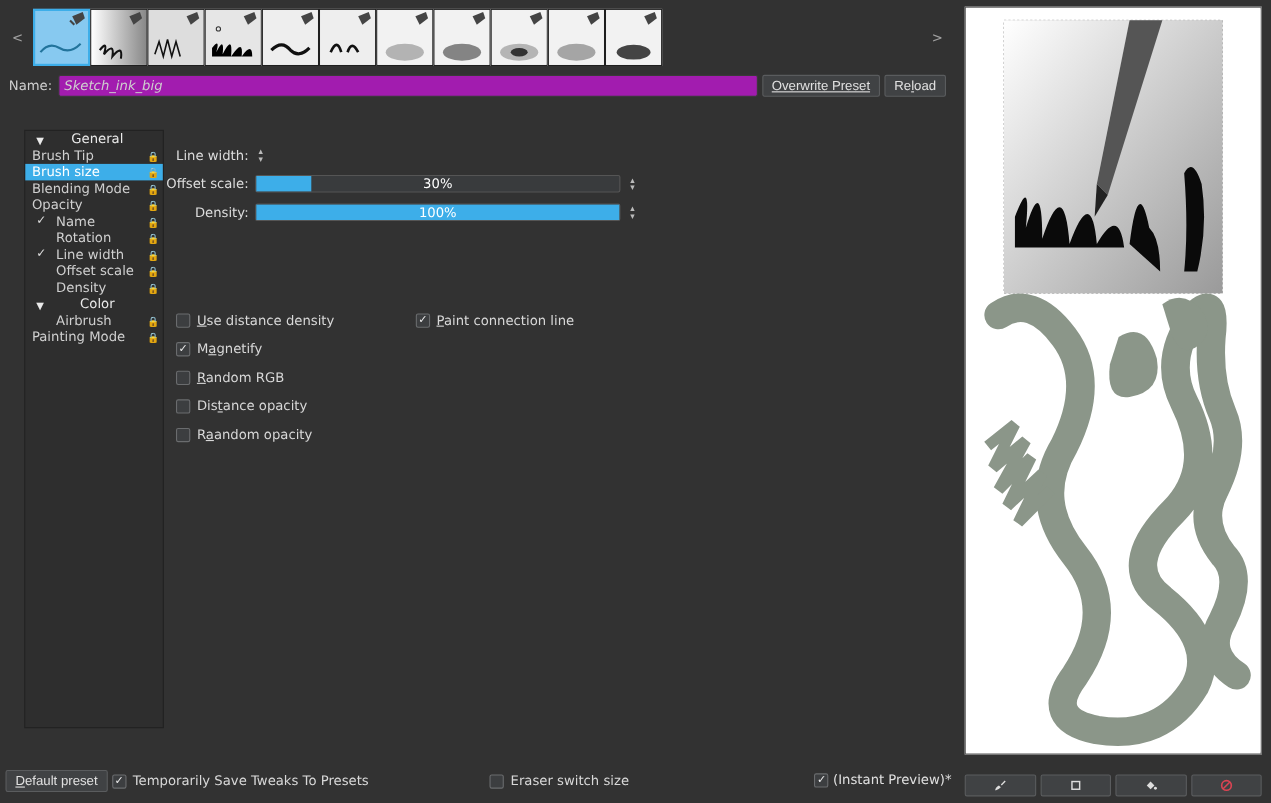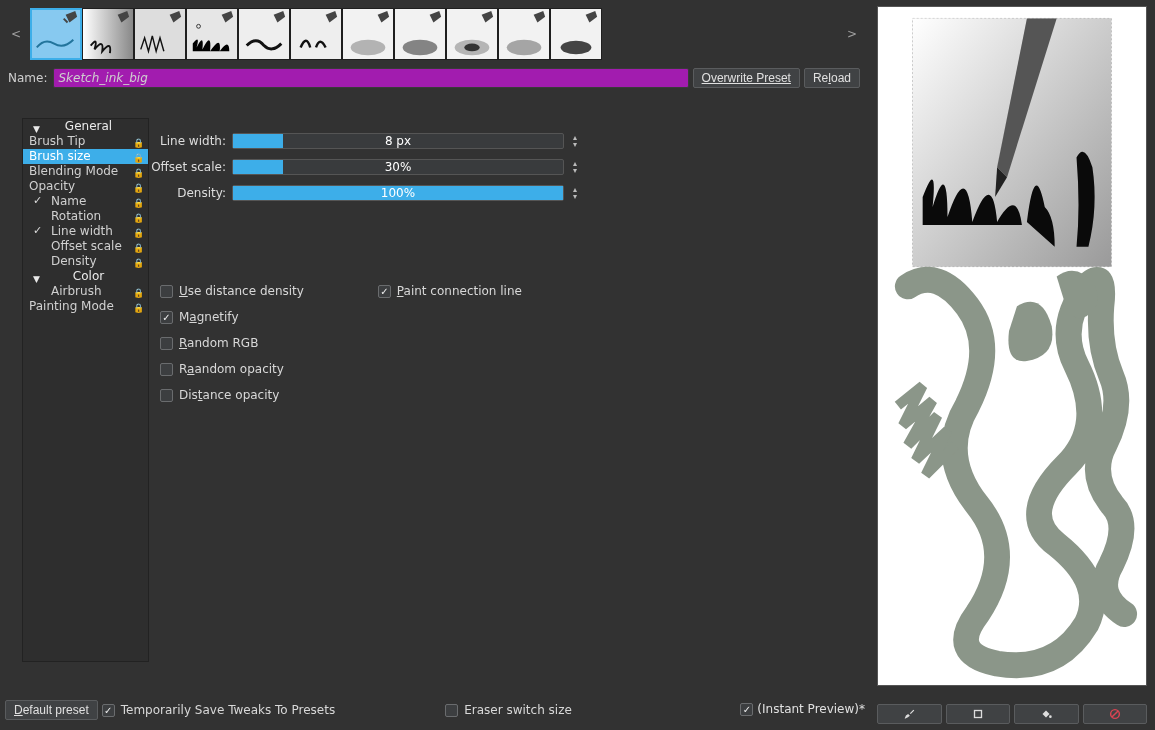--- a/index.html
+++ b/index.html
@@ -181,24 +181,20 @@
       <span class="caret">▼</span>
       <span class="hlabel">Color</span>
     </div>
   <div class="side-row item sub"><span>Airbrush</span><span class="lock">🔒</span></div>
   <div class="side-row item"><span>Painting Mode</span><span class="lock">🔒</span></div>
 </div>
 
 <div class="main-panel">
   <div class="slider-row" style="margin-top:12px">
     <div class="slider-label">Line width:</div>
-    <div class="slider-box">
-        <div class="slider-fill" style="width:15%"></div>
-        <div class="slider-text">8 px</div>
-      </div>
     <div class="spin">
         <div>▴</div>
         <div>▾</div>
       </div>
   </div>
   <div class="slider-row">
     <div class="slider-label">Offset scale:</div>
     <div class="slider-box">
         <div class="slider-fill" style="width:15%"></div>
         <div class="slider-text">30%</div>
@@ -229,25 +225,25 @@
       <div class="check-row">
           <div class="cbox">✓</div>
           <span class="clabel">M<span class="u">a</span><span>gnetify</span></span>
         </div>
       <div class="check-row">
           <div class="cbox"></div>
           <span class="clabel"><span class="u">R</span><span>andom RGB</span></span>
         </div>
       <div class="check-row">
           <div class="cbox"></div>
+          <span class="clabel">Dis<span class="u">t</span><span>ance opacity</span></span>
+        </div>
+      <div class="check-row">
+          <div class="cbox"></div>
           <span class="clabel">R<span class="u">a</span><span>andom opacity</span></span>
-        </div>
-      <div class="check-row">
-          <div class="cbox"></div>
-          <span class="clabel">Dis<span class="u">t</span><span>ance opacity</span></span>
         </div>
     </div>
     <div class="check-col">
       <div class="check-row">
           <div class="cbox">✓</div>
           <span class="clabel"><span class="u">P</span><span>aint connection line</span></span>
         </div>
     </div>
   </div>
 </div>

